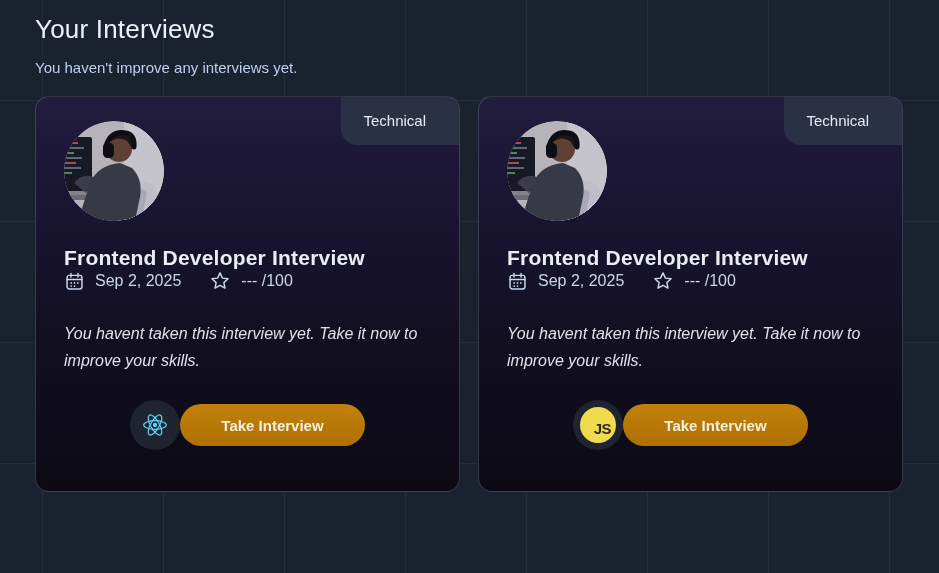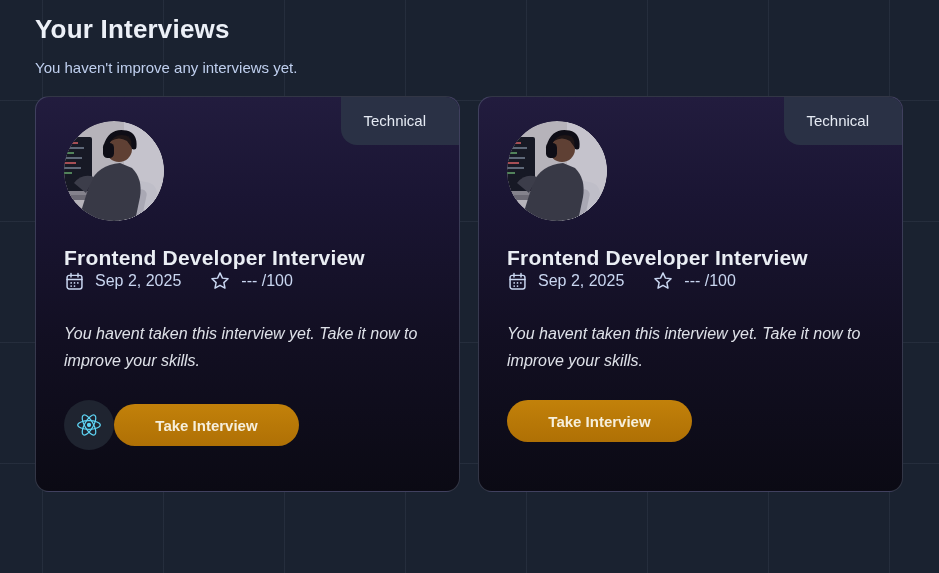--- a/index.html
+++ b/index.html
@@ -11,21 +11,21 @@
       linear-gradient(to right, rgba(148,163,184,0.09) 1px, transparent 1px),
       linear-gradient(to bottom, rgba(148,163,184,0.09) 1px, transparent 1px);
     background-size: 121px 121px;
     background-position: 42px 100px;
     color: #ECF0F7;
   }
   .page { padding: 14px 36px 0 35px; }
 
   .section-title {
     font-size: 26px;
-    font-weight: 700;
+    font-weight: 400;
     color: #ECF0F7;
     letter-spacing: 0.2px;
   }
   .empty-msg {
     margin-top: 14px;
     font-size: 15px;
     color: #BFCFEE;
   }
   .take-title { margin-top: 36px; }
 
@@ -89,21 +89,21 @@
     font-size: 16px;
     line-height: 27px;
     color: #DEE1E8;
     max-width: 356px;
     font-style: italic;
   }
 
   .card-footer {
     margin-top: 26px;
     display: flex;
-    justify-content: flex-start;
+    justify-content: center;
     align-items: center;
   }
 
   .tech-circle {
     width: 50px;
     height: 50px;
     border-radius: 50%;
     background: #1F2430;
     display: flex;
     align-items: center;
@@ -289,18 +289,23 @@
           <svg width="22" height="22" viewBox="0 0 24 24" fill="none" stroke="#C9D6F0" stroke-width="1.6" stroke-linejoin="round">
             <path d="M12 3.2l2.65 5.65 6.15.7-4.6 4.2 1.25 6.05L12 16.7l-5.45 3.1 1.25-6.05-4.6-4.2 6.15-.7z"></path>
           </svg>
         </span>
         <span>--- /100</span>
       </div>
 
       <p class="card-desc">You havent taken this interview yet. Take it now to improve your skills.</p>
 
       <div class="card-footer">
+        <div class="tech-circle">
+          <div class="js-inner">
+            <span>JS</span>
+          </div>
+        </div>
         <button class="take-btn">Take Interview</button>
       </div>
     </div>
 
   </div>
 </div>
 
 </body></html>

